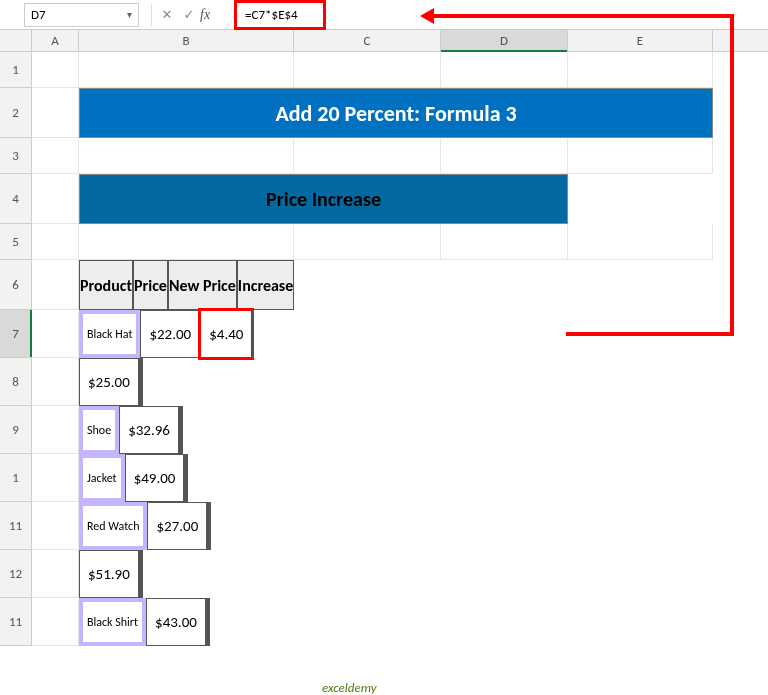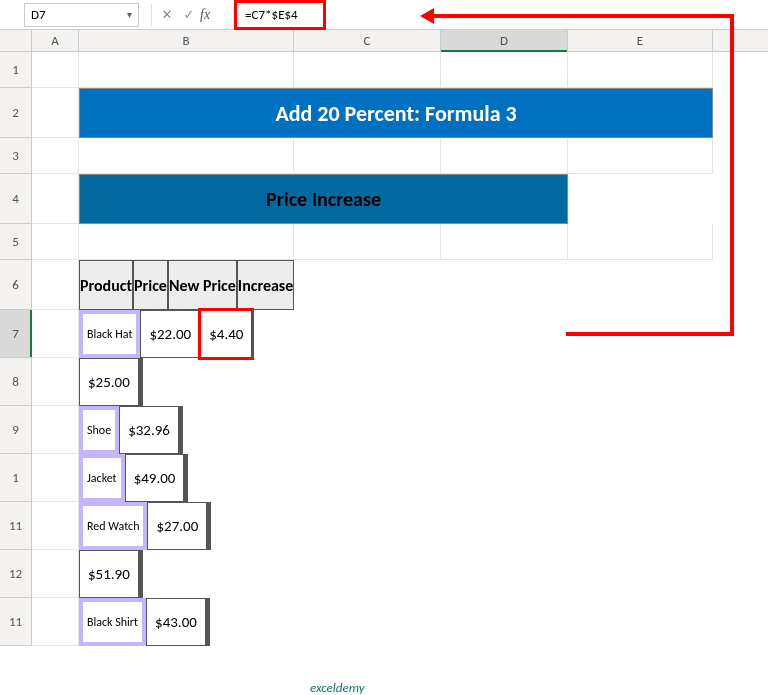--- a/index.html
+++ b/index.html
@@ -52,21 +52,21 @@
 .price-increase-label { background: #0369a1; font-weight: bold; font-size: 20px; display: flex; align-items: center; justify-content: center; border: 1px solid #888; }
 .percent-cell { background: #e2efda; font-weight: bold; font-size: 18px; display: flex; align-items: center; justify-content: center; border: 1px solid #888; }
 
 .th-cell { background: #ededed; font-weight: bold; font-size: 16px; display: flex; align-items: center; justify-content: center; border: 1px solid #555; }
 .td-cell { border: 4px solid #c4b5fd; display: flex; align-items: center; padding: 0 4px; font-size: 12px; }
 .td-money { border: 1px solid #555; display: flex; align-items: center; justify-content: space-between; padding: 0 8px; font-size: 15px; }
 .td-empty { border: 1px solid #555; }
 
 .sel-outline { outline: 3px solid #ff0000; outline-offset: -1px; }
 
-.watermark { position: absolute; left: 278px; top: 628px; color: #0f766e; font-size: 13px; font-style: italic; pointer-events: none; }
+.watermark { position: absolute; left: 290px; top: 628px; color: #4d7c0f; font-size: 13px; font-style: italic; pointer-events: none; }
 
 
 .arrow-h { position: absolute; height: 4px; background: #ff0000; }
 .arrow-v { position: absolute; width: 4px; background: #ff0000; }
 .arrow-head { position: absolute; width: 0; height: 0; border-top: 8px solid transparent; border-bottom: 8px solid transparent; border-right: 14px solid #ff0000; }
 </style>
 </head>
 <body>
 
 <div class="formula-bar">

